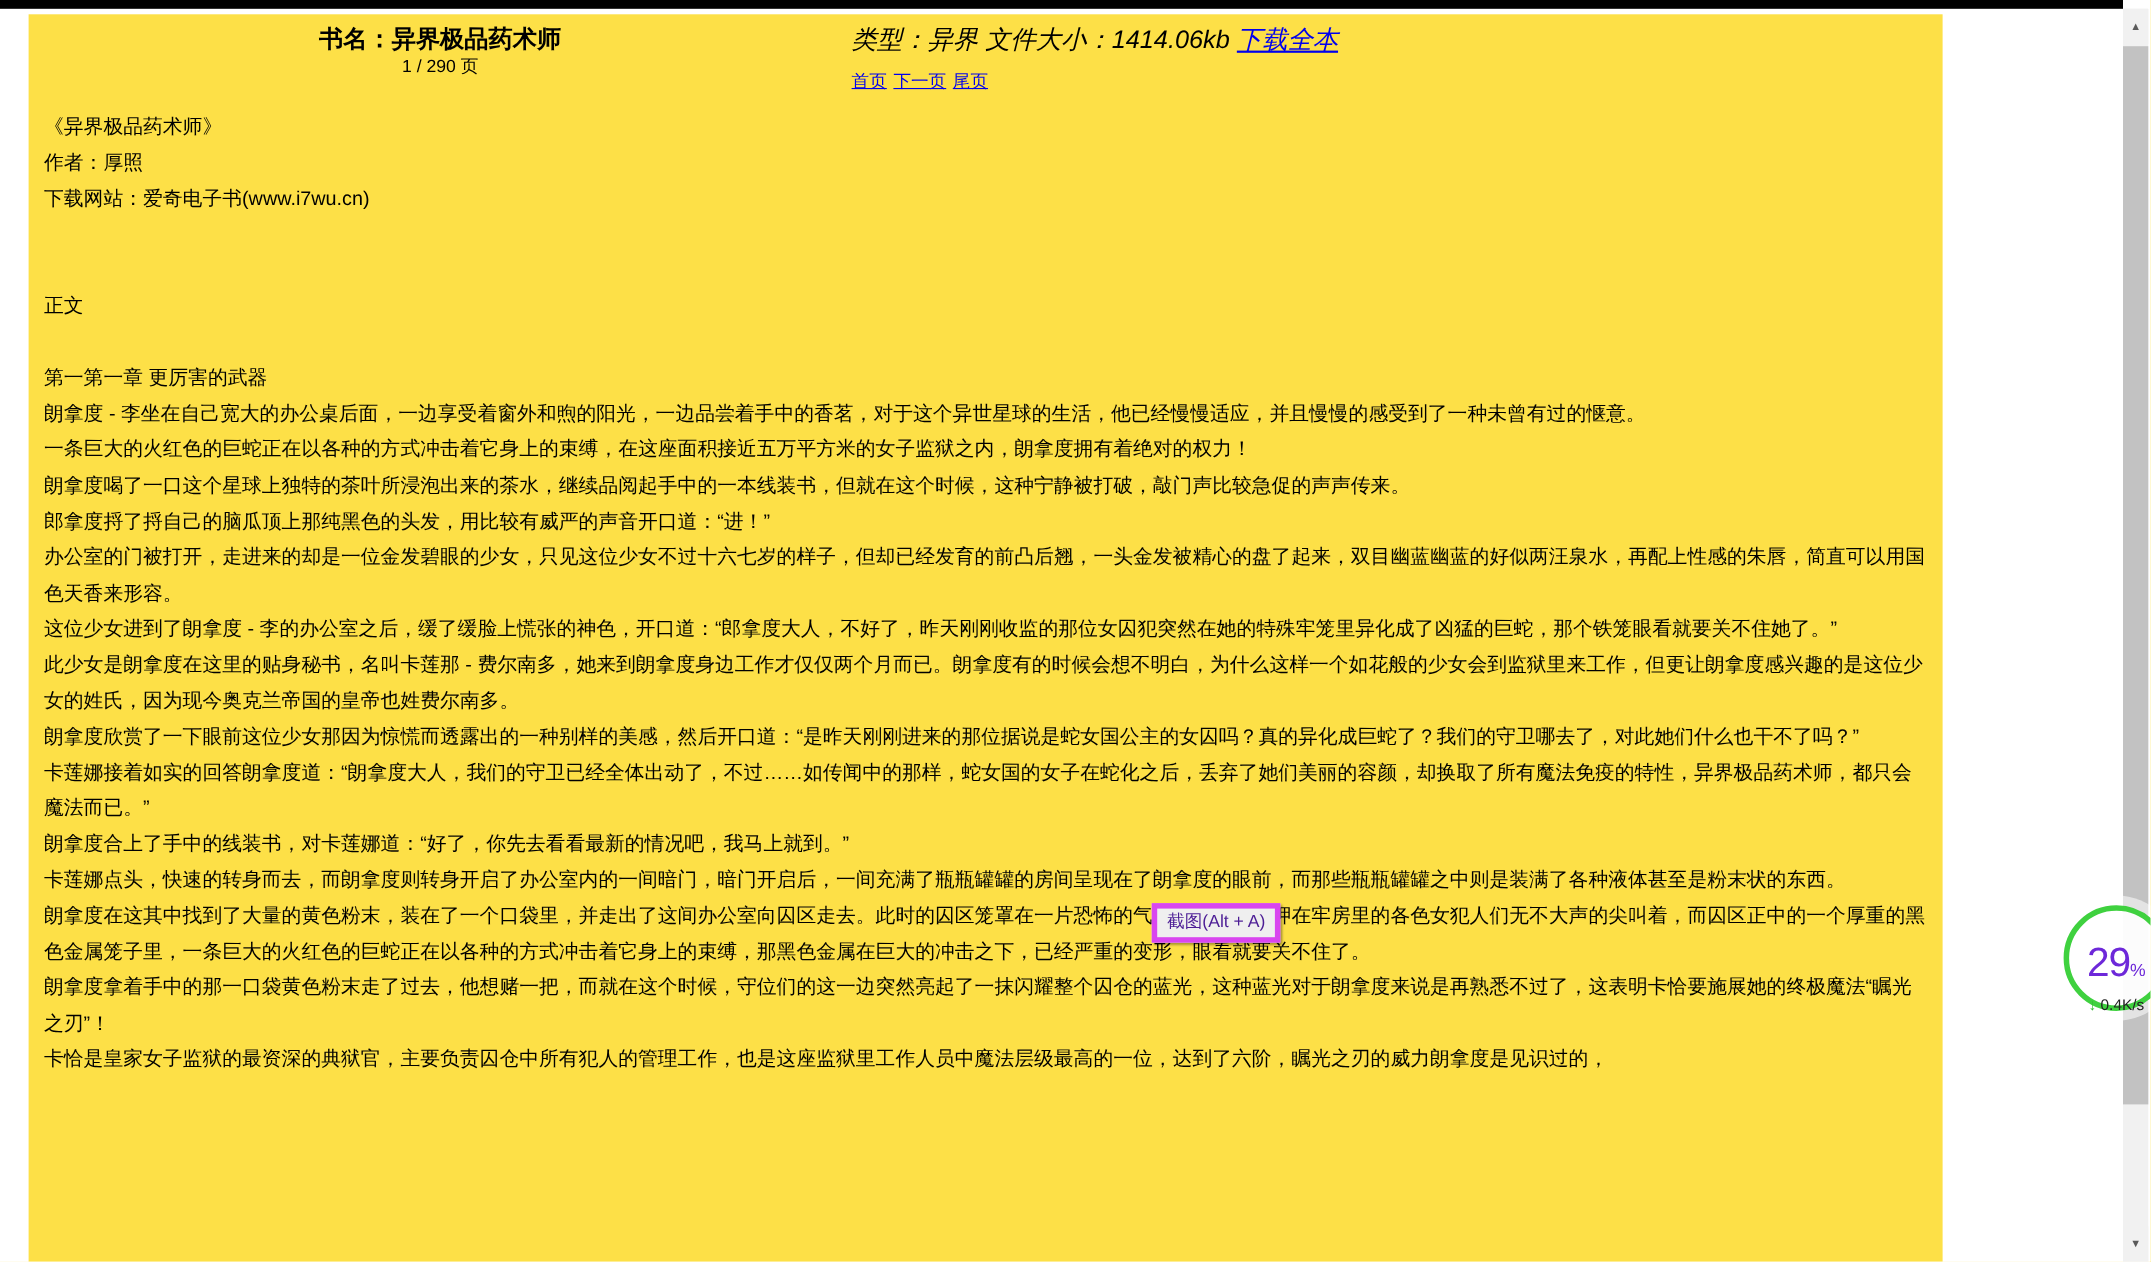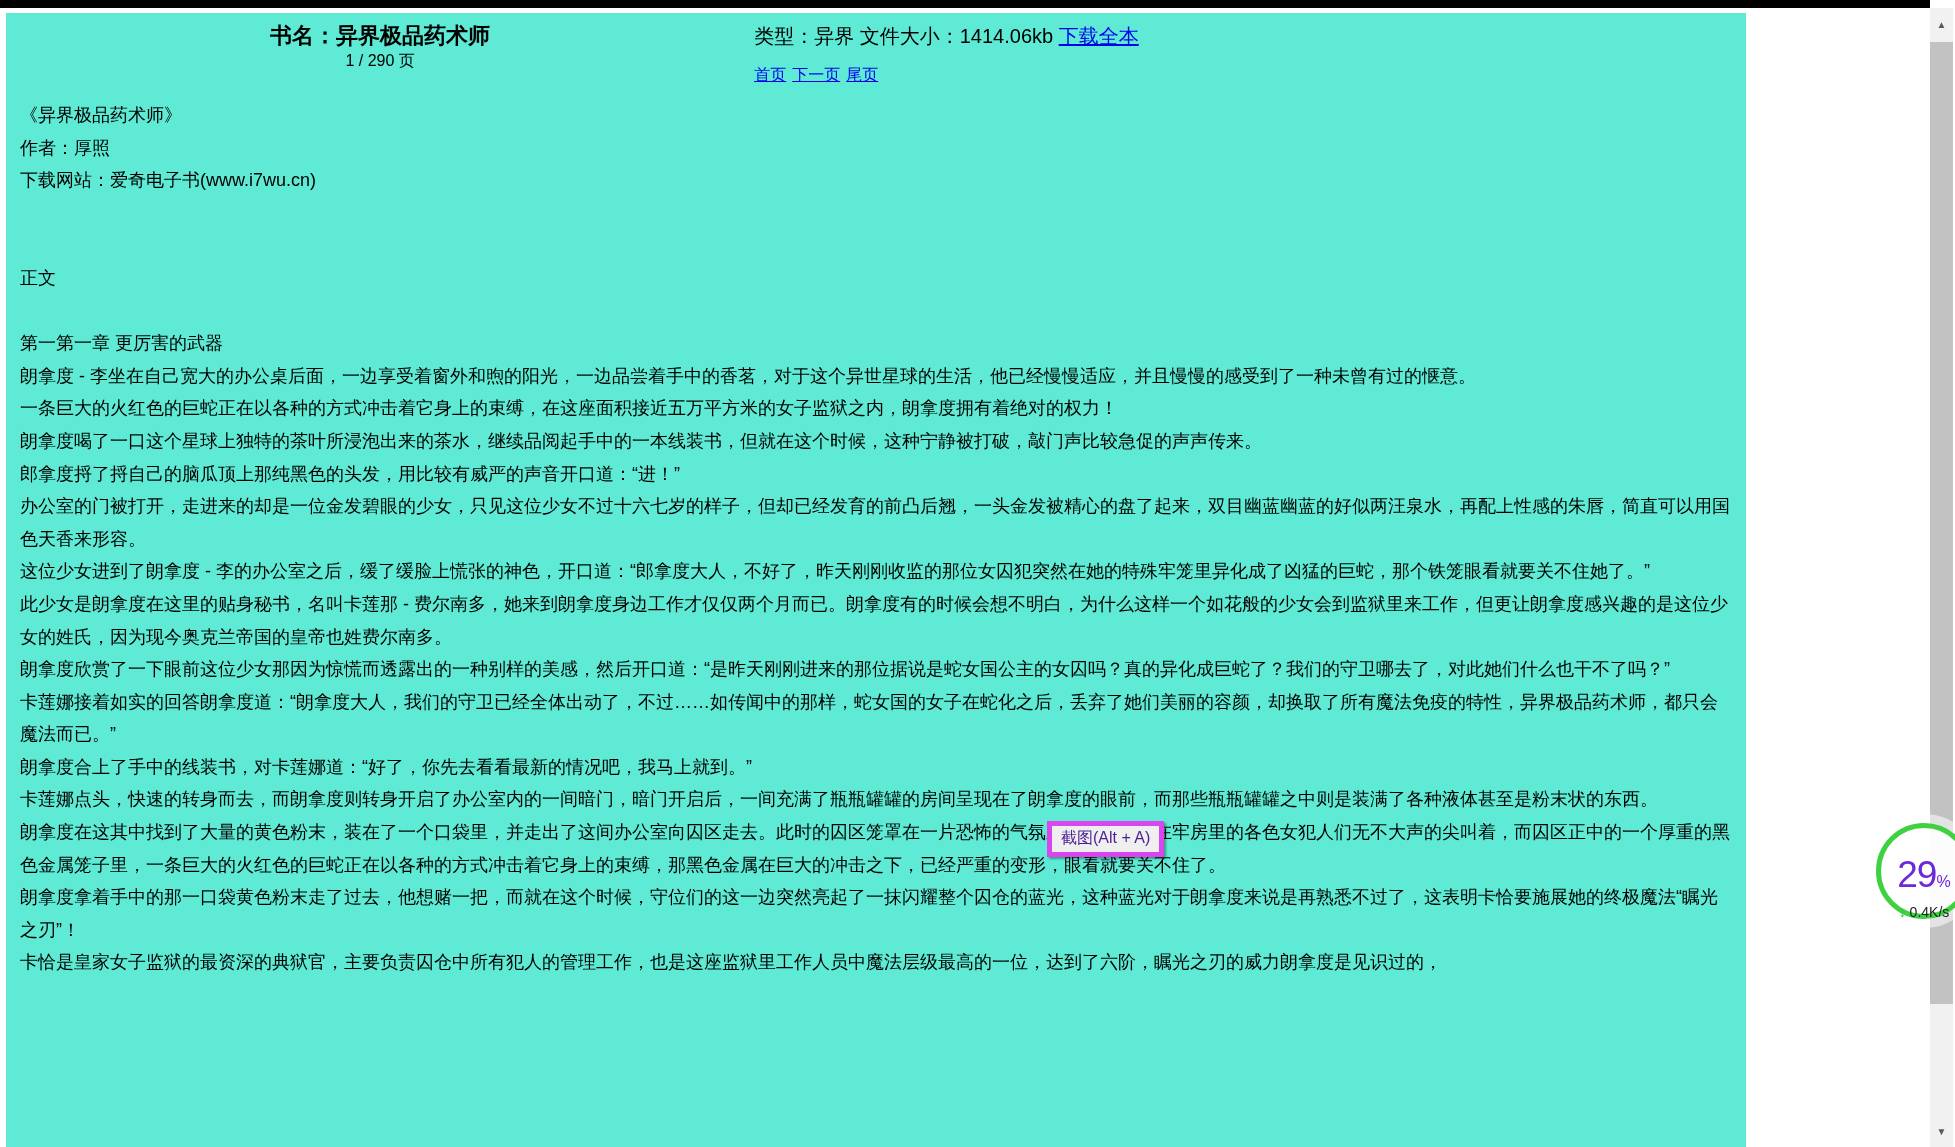--- a/index.html
+++ b/index.html
@@ -12,23 +12,23 @@
   }
   
   .topbar {
     position: absolute; left: 0; top: 0;
     width: 1930px; height: 8px;
     background: #000000;
   }
   
   .panel {
     position: absolute;
-    left: 6px; top: 13px;
+    left: 26px; top: 13px;
     width: 1740px; height: 1134px;
-    background: #5eead4;
+    background: #fde047;
     overflow: hidden;
   }
   .reader-header {
     display: flex;
     padding-top: 10px;
     color: #000;
   }
   .header-left {
     width: 43%;
     text-align: center;
@@ -36,22 +36,23 @@
   .header-right {
     flex: 1;
     text-align: left;
   }
   .book-title {
     font-size: 22px;
     font-weight: bold;
     line-height: 26px;
   }
   .book-meta {
-    font-size: 20px;
+    font-size: 23px;
     line-height: 26px;
+    font-style: italic;
   }
   .page-indicator {
     margin-top: 3px;
     font-size: 16px;
     line-height: 18px;
   }
   .nav-row {
     margin-top: 17px;
     font-size: 16px;
     line-height: 18px;

